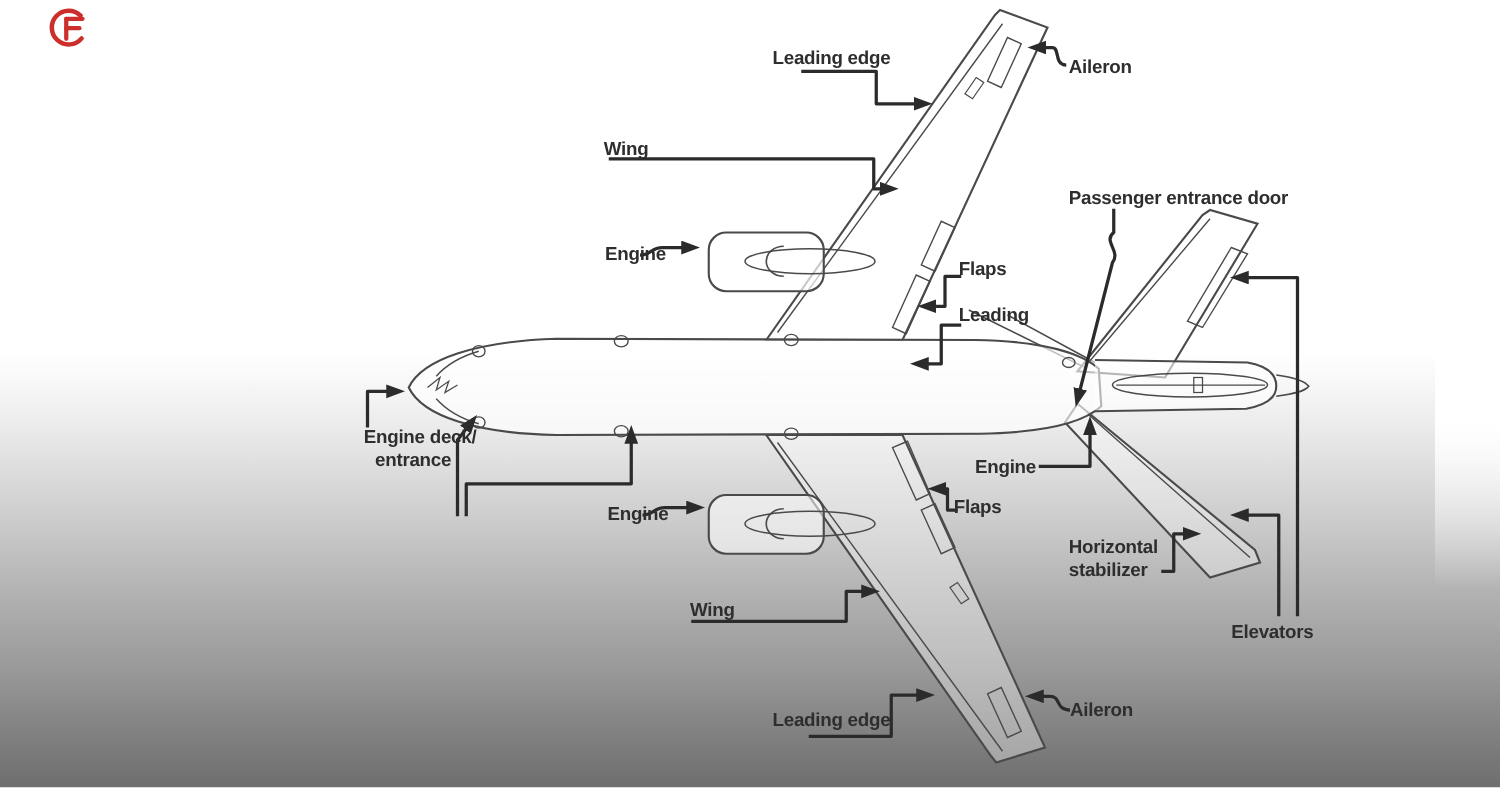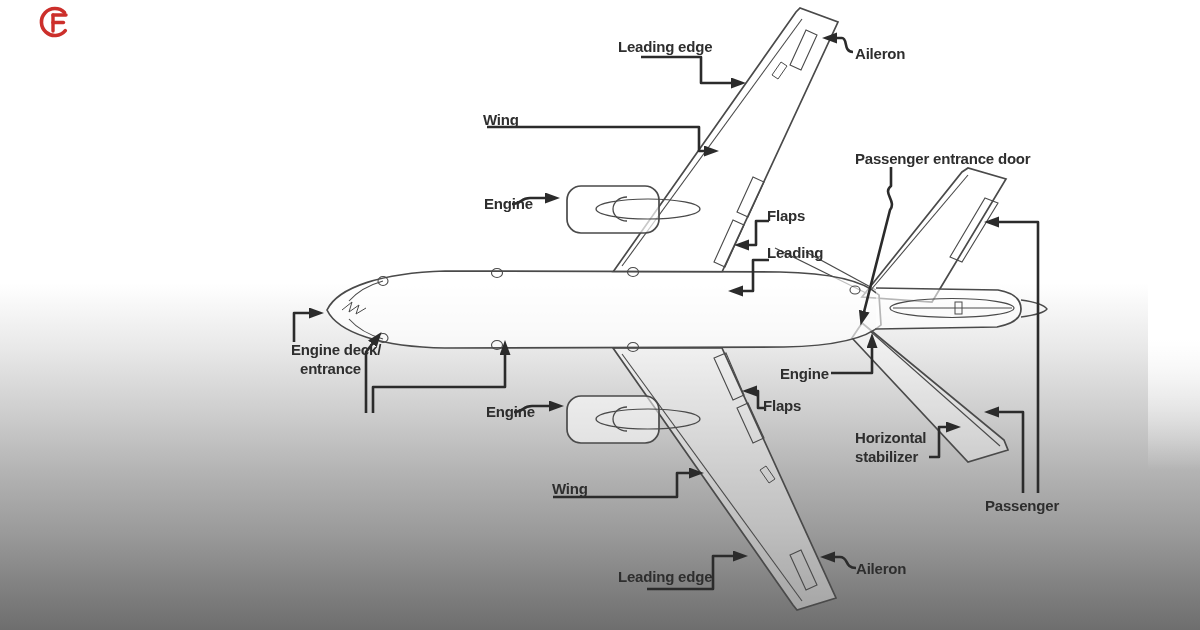--- a/index.html
+++ b/index.html
@@ -139,21 +139,21 @@
 
 
   <div class="label" style="left:486px;top:402px">Engine</div>
 
   <div class="label" style="left:855px;top:428px">
     <span>Horizontal</span>
     <span>stabilizer</span>
   </div>
 
   <div class="label" style="left:552px;top:479px">Wing</div>
-  <div class="label" style="left:985px;top:496px">Passenger</div>
+  <div class="label" style="left:985px;top:496px">Elevators</div>
   <div class="label" style="left:618px;top:567px">Leading edge</div>
   <div class="label" style="left:856px;top:559px">Aileron</div>
 
   <svg class="logo" width="40" height="40" viewBox="0 0 40 40">
     <g stroke="#cc2f2b" fill="none" stroke-linecap="round">
       <path d="M28.5,8.5 A13.5,13.5 0 1 0 29.3,26.7" stroke-width="3.6"></path>
       <path d="M17,27 L17,11" stroke-width="3.4"></path>
       <path d="M17,11 H30" stroke-width="3.4"></path>
       <path d="M17,18.5 H27.5" stroke-width="3.4"></path>
     </g>

